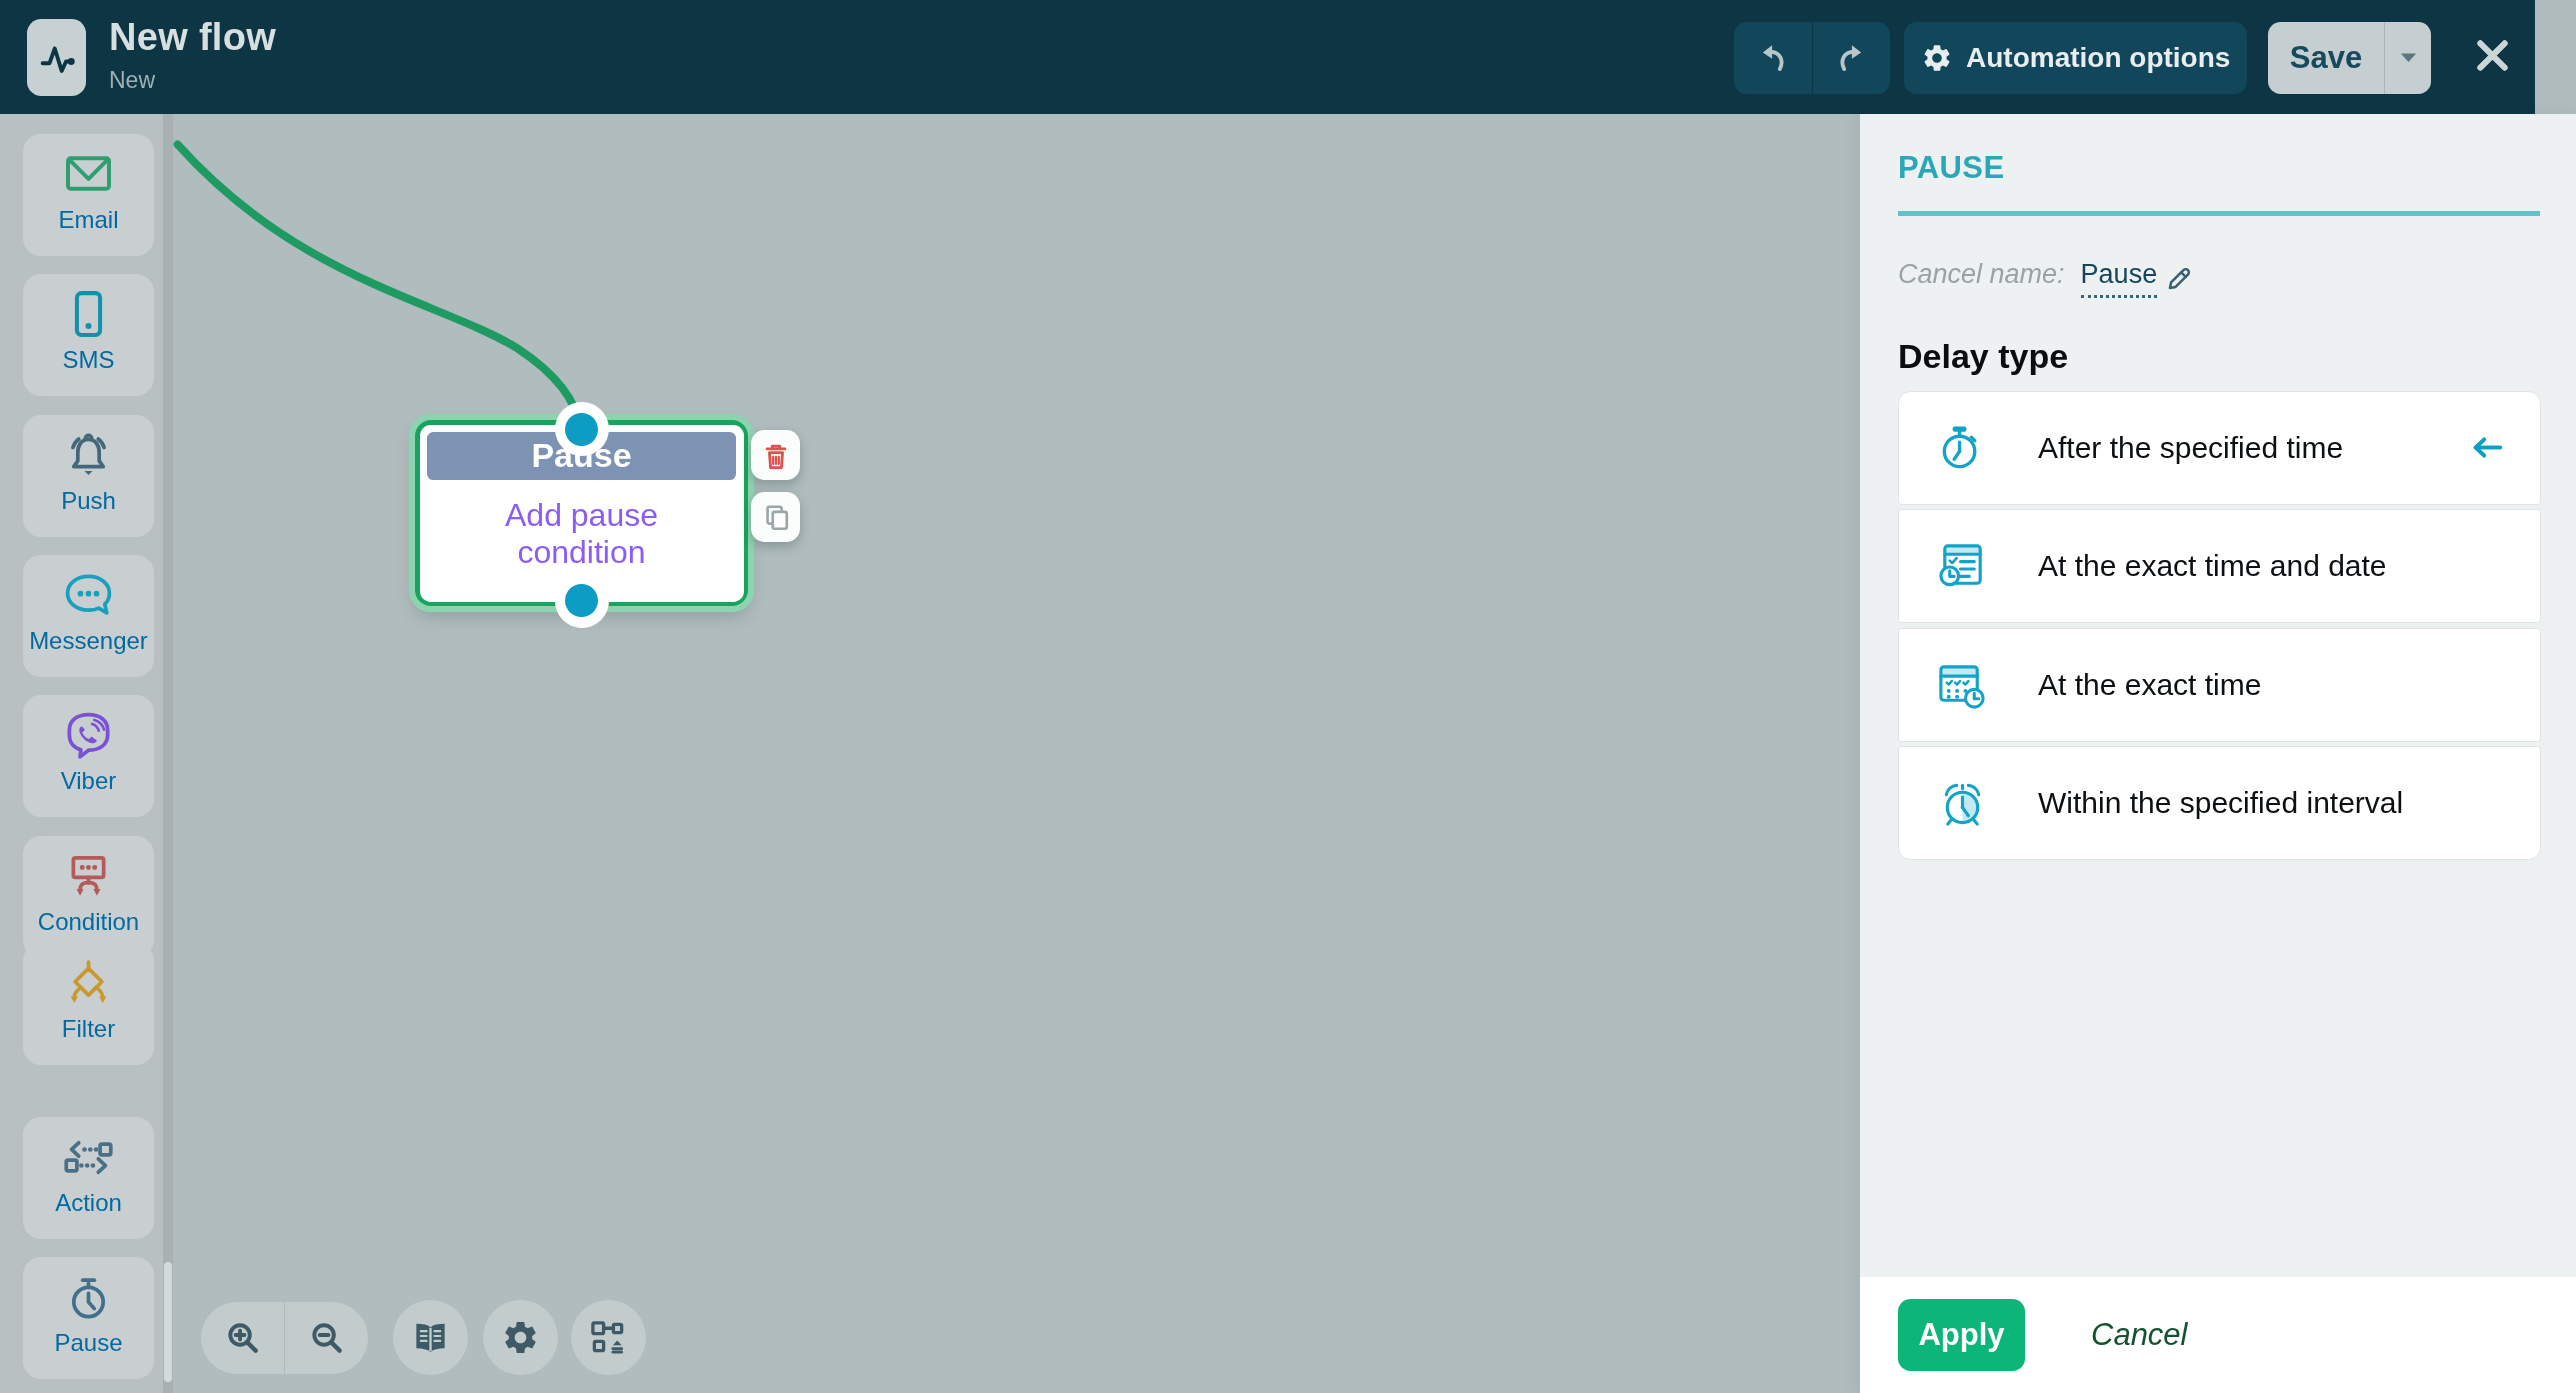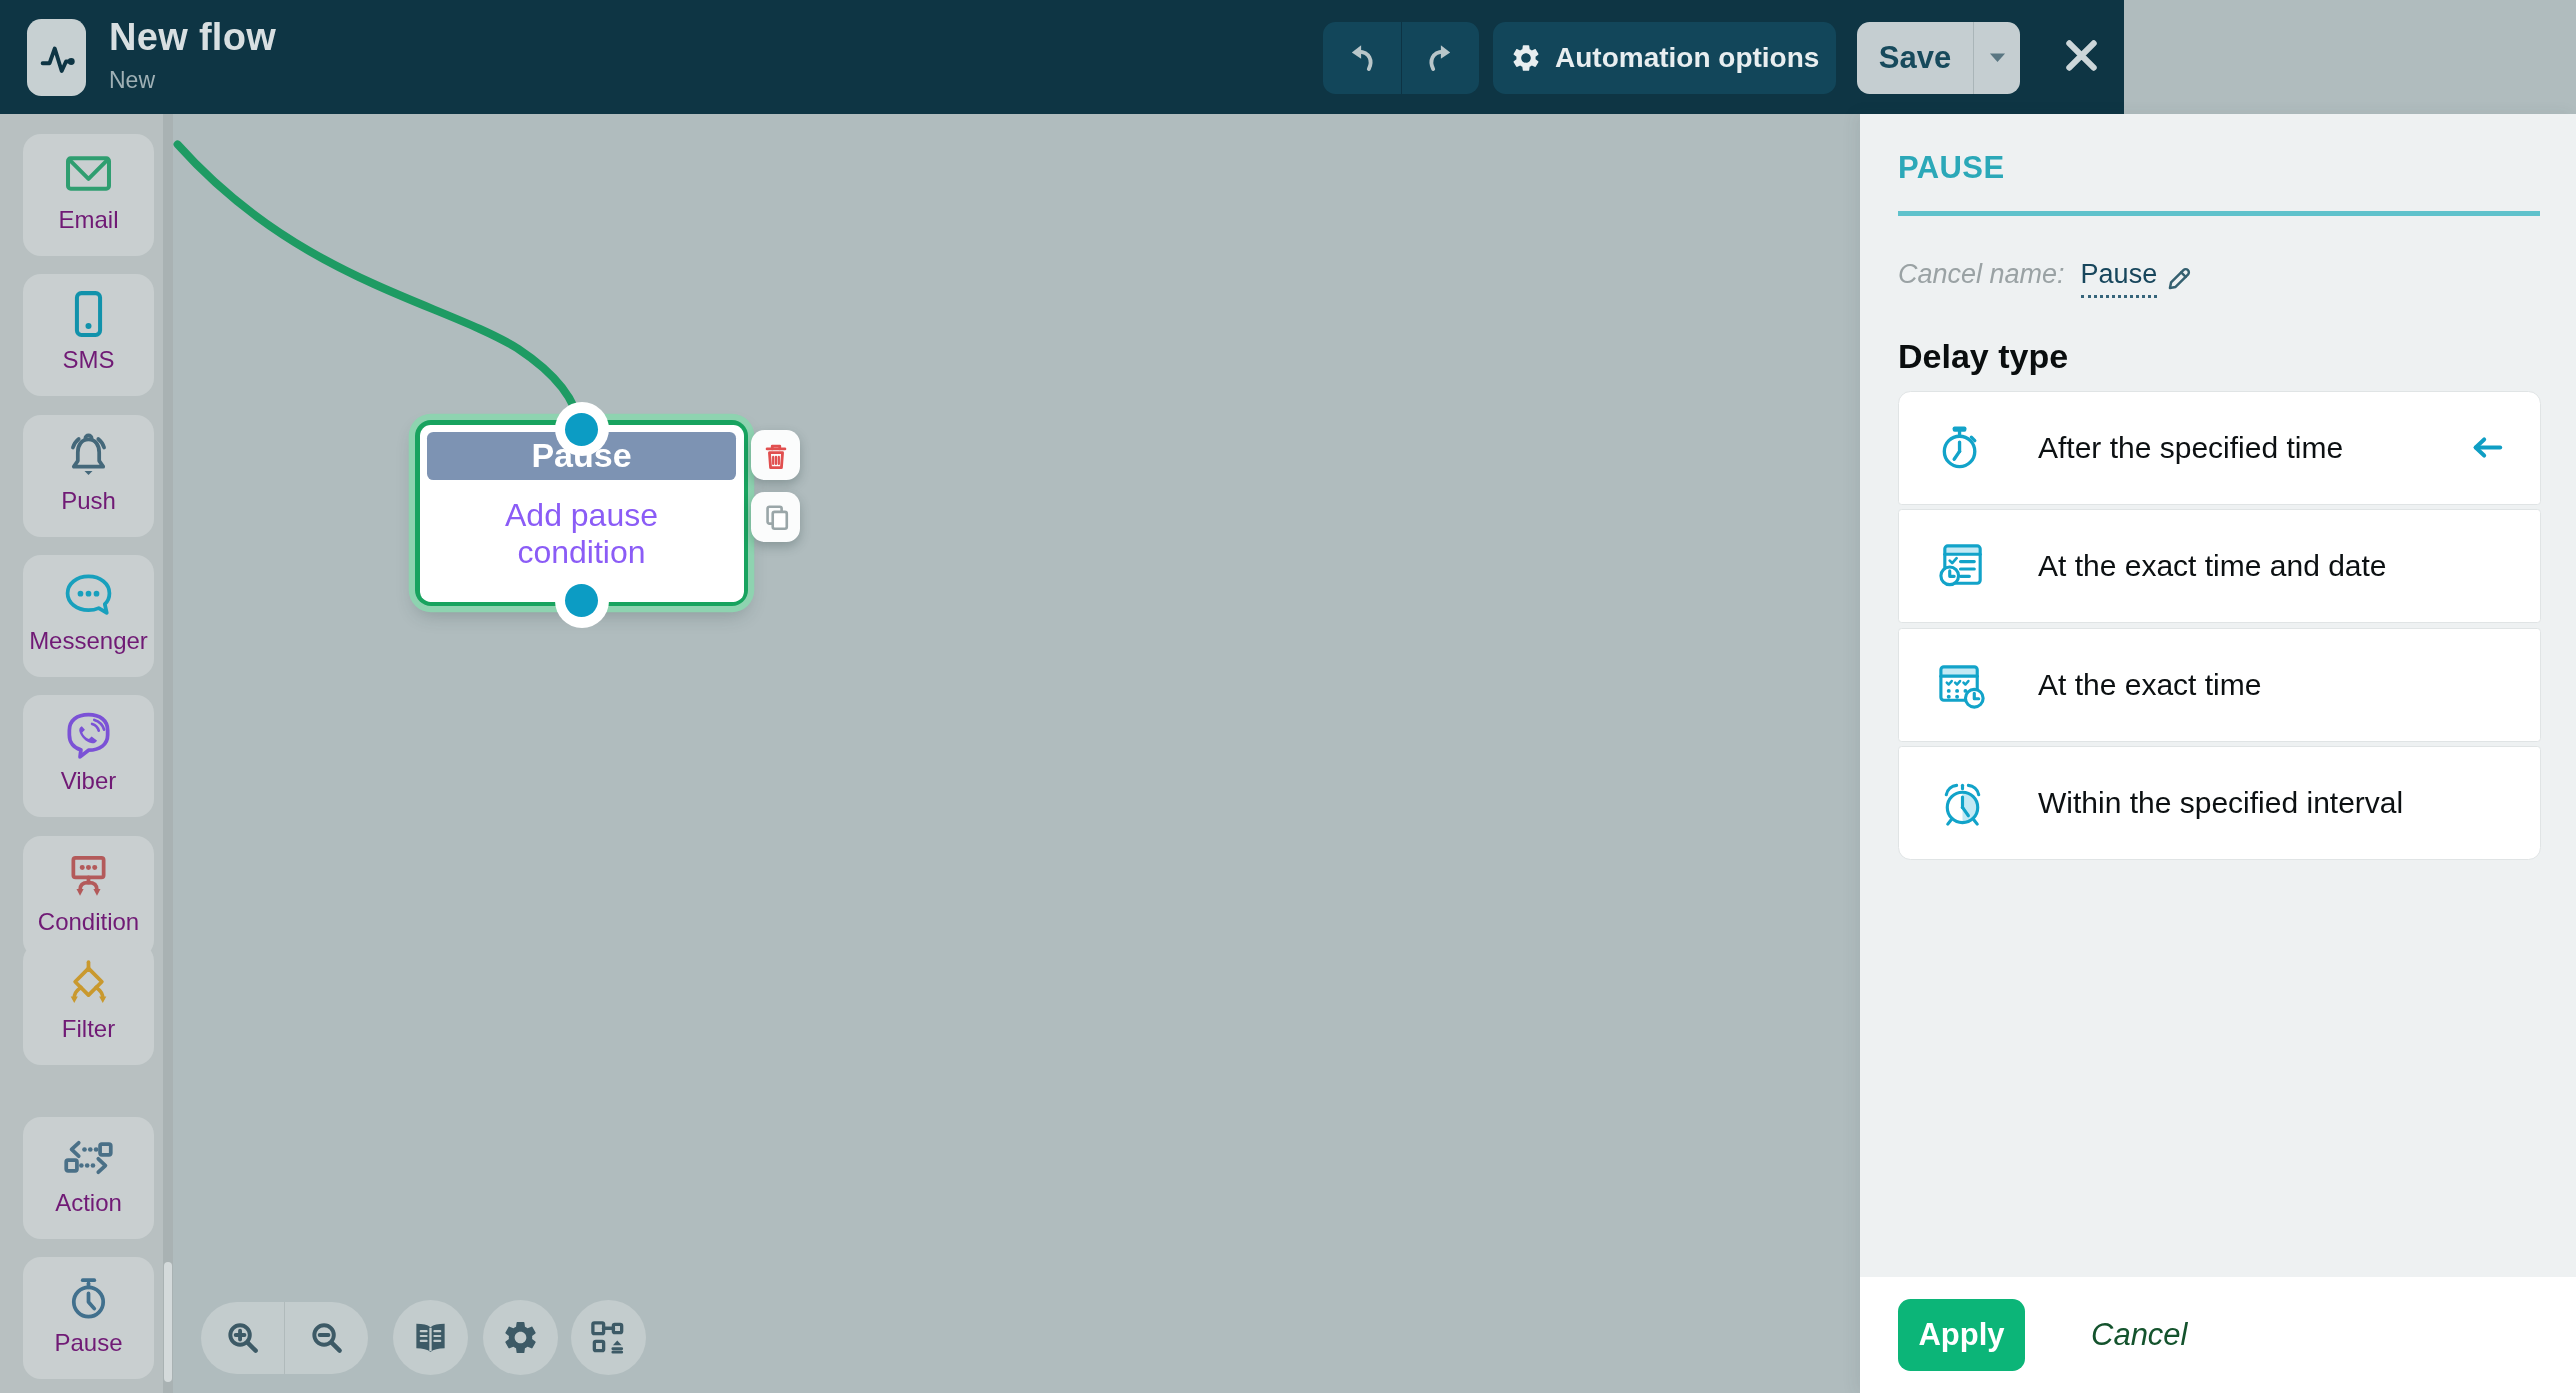--- a/index.html
+++ b/index.html
@@ -2,21 +2,21 @@
 <html style="font-size:14.3px"><head>
 <meta charset="utf-8">
 <style>
   * { margin:0; padding:0; box-sizing:border-box; }
   html,body { width:2576px; height:1394px; overflow:hidden; }
   body { font-family:"Liberation Sans","DejaVu Sans",sans-serif; background:#b0bcbe; }
   .icon { display:inline-flex; align-items:center; justify-content:center; }
   .icon svg { width:100%; height:100%; display:block; }
 
   
-  .header { position:absolute; left:0; top:0; width:2124px; height:114px; background:#0e3544; display:flex; align-items:center; }
+  .header { position:absolute; left:0; top:0; width:2535px; height:114px; background:#0e3544; display:flex; align-items:center; }
   .logo { position:absolute; left:27px; top:19px; width:59px; height:77px; border-radius:14.3px; background:#c7d0d2; color:#0e3544; display:flex; align-items:center; justify-content:center; }
   .logo .icon { width:43px; height:52px; }
   .titles { position:absolute; left:109px; top:16px; }
   .flow-title { font-size:38px; font-weight:600; color:#d8dfe1; letter-spacing:0.3px; }
   .flow-subtitle { font-size:23px; color:#9fb0b5; margin-top:8px; }
   .hdr-right { position:absolute; right:0; top:21.5px; height:72px; display:flex; align-items:center; }
   .undo-redo { position:absolute; left:-801px; display:flex; width:156px; height:72px; border-radius:12.5px; background:#12465a; overflow:hidden; }
   .undo-redo button { flex:1; border:0; background:transparent; color:#b9c6c9; cursor:pointer; display:flex; align-items:center; justify-content:center; }
   .undo-redo button + button { border-left:1.8px solid #0d3344; }
   .undo-redo .icon { width:34px; height:34px; }
@@ -26,21 +26,21 @@
   .save-main { flex:1; border:0; background:transparent; font-family:inherit; font-size:31px; font-weight:700; color:#174a5c; cursor:pointer; }
   .save-caret { width:47px; border:0; border-left:1.8px solid #aab5b8; background:transparent; color:#5a7682; cursor:pointer; display:flex; align-items:center; justify-content:center; }
   .save-caret .icon { width:19px; height:11.6px; }
   .btn-close { position:absolute; left:-68px; width:50px; height:50px; top:10.7px; border:0; background:transparent; color:#ccd6d9; cursor:pointer; }
   .btn-close .icon { width:39px; height:39px; }
 
   
   .sidebar { position:absolute; left:0; top:114px; width:173px; height:1279px; background:#b8c0c1; }
   .sb-item { position:absolute; left:23px; width:131px; height:122px; border-radius:18px; background:#c9cfd0; display:flex; flex-direction:column; align-items:center; padding-top:11.6px; cursor:pointer; }
   .sb-item .icon { width:57px; height:57px; color:var(--c); }
-  .sb-label { margin-top:3.6px; font-size:24px; color:#701a75; }
+  .sb-label { margin-top:3.6px; font-size:24px; color:#0369a1; }
   .sb-scroll { position:absolute; right:0; top:0; width:9.8px; height:100%; background:#a9b2b3; }
   .sb-thumb { position:absolute; right:0.9px; bottom:10.7px; width:8px; height:120px; border-radius:4.5px; background:#d4dadb; }
 
   
   .canvas { position:absolute; left:173px; top:114px; width:1688px; height:1279px; background:#b0bcbe; overflow:hidden; }
   .edge-svg { position:absolute; left:0; top:0; width:100%; height:100%; pointer-events:none; }
   .node { position:absolute; left:242px; top:306px; width:333px; height:186px; background:#18a35f; border-radius:16px; padding:4.5px; box-shadow:0 0 0 6.3px #8ed3b0, 0 9px 18px rgba(30,55,55,.25); cursor:move; }
   .node-inner { width:100%; height:100%; background:#ffffff; border-radius:10.7px; padding:7.2px; display:flex; flex-direction:column; }
   .node-header { height:48px; background:#7d93b3; border-radius:6.3px; color:#ffffff; font-size:34px; font-weight:700; display:flex; align-items:center; justify-content:center; }
   .node-body { flex:1; display:flex; align-items:center; justify-content:center; text-align:center; color:#8b5cf6; font-size:32px; line-height:1.18; padding:0 39px 5.4px; }

